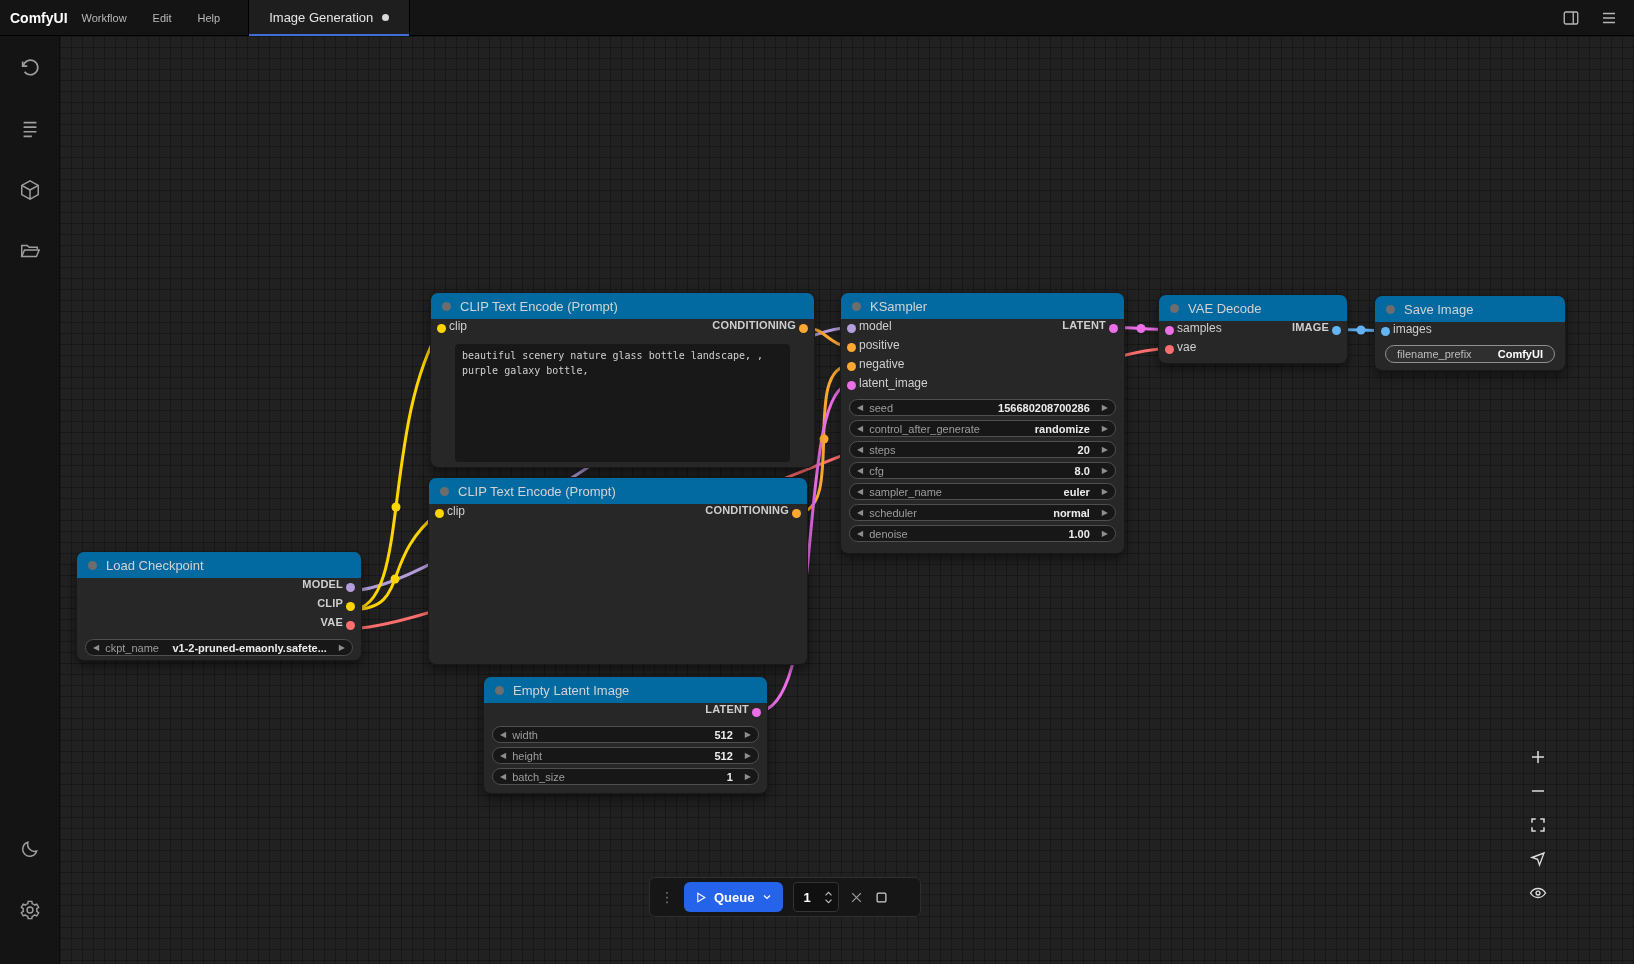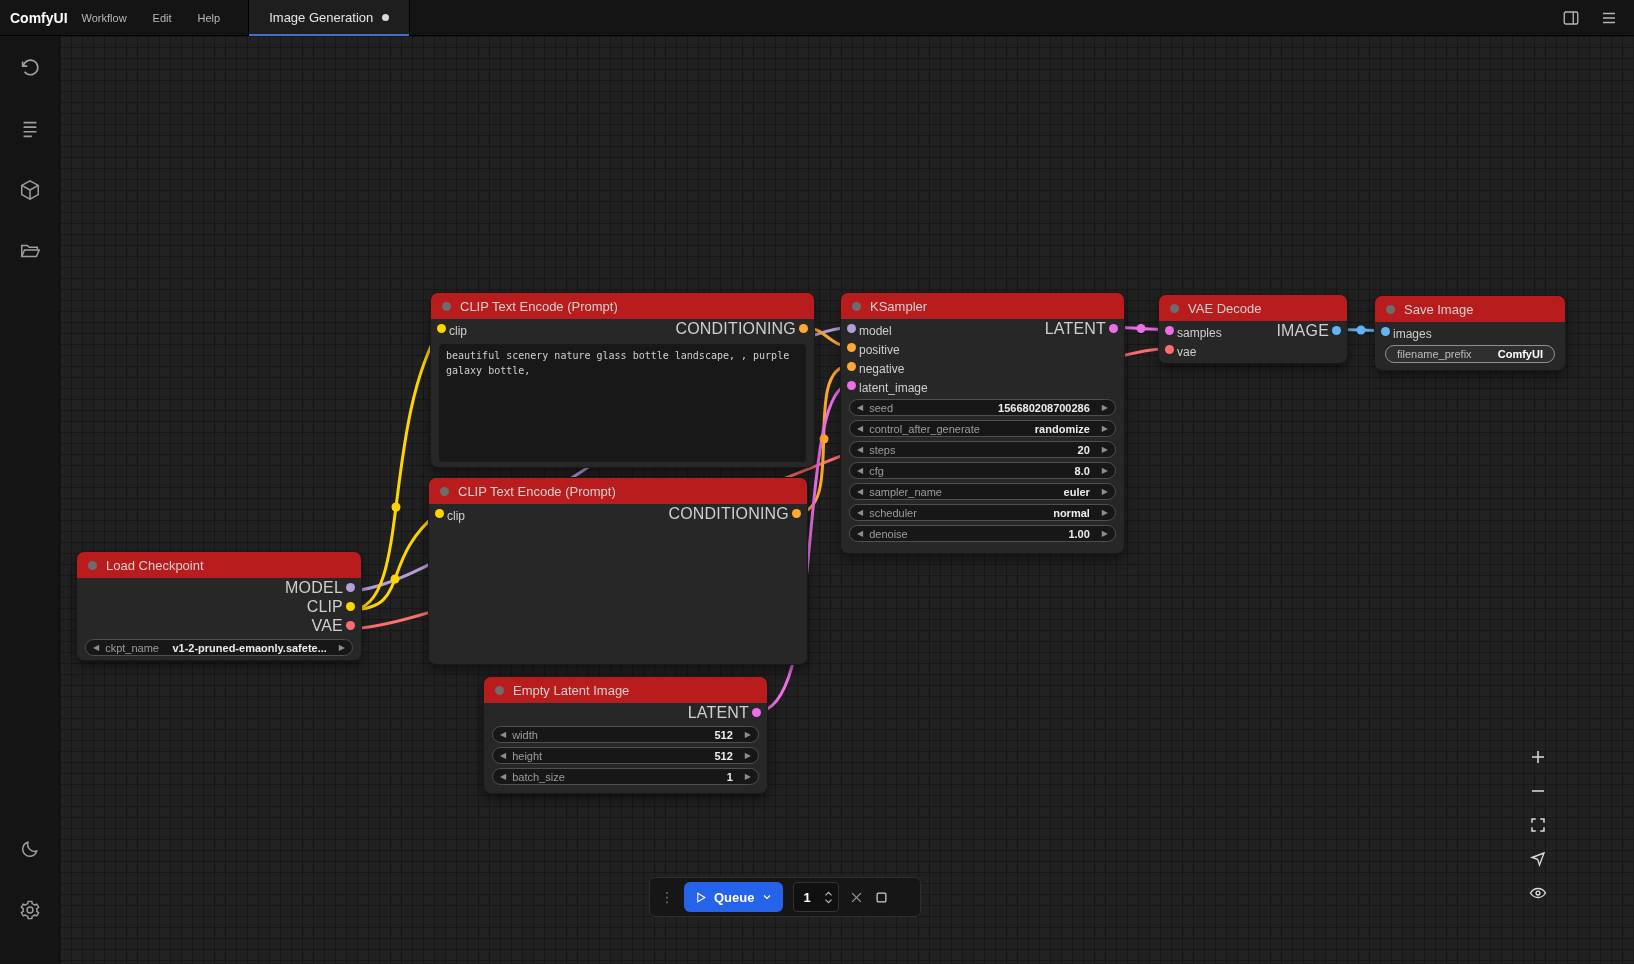--- a/index.html
+++ b/index.html
@@ -38,40 +38,40 @@
            background-color:#212121;
            background-image:linear-gradient(rgba(0,0,0,.28) 1px, transparent 1px),
                             linear-gradient(90deg, rgba(0,0,0,.28) 1px, transparent 1px);
            background-size:11px 11px; }
   .links{ position:absolute; left:0; top:0; width:1634px; height:964px; z-index:2; pointer-events:none; }
   .lk{ fill:none; stroke-width:3; stroke-linecap:round; }
 
   
   .node{ position:absolute; z-index:3; background:#272727; border:1px solid #191919;
          border-radius:8px; box-shadow:0 5px 12px rgba(0,0,0,.5); color:#cfcfcf; }
-  .node-header{ height:26px; background:#b91c1c; border-radius:7px 7px 0 0; display:flex;
+  .node-header{ height:26px; background:#0369a1; border-radius:7px 7px 0 0; display:flex;
                 align-items:center; gap:9px; padding:0 11px; }
   .collapse-dot{ width:9px; height:9px; border-radius:50%; background:#6d6d6d; flex:0 0 auto; }
   .node-title{ font-size:13px; color:#d2d2d2; white-space:nowrap; }
-  .slot-row{ display:flex; justify-content:space-between; align-items:flex-end; height:19px;
+  .slot-row{ display:flex; justify-content:space-between; align-items:flex-start; height:19px;
              padding:0 18px; position:relative; }
   .slot-row.only-out{ justify-content:flex-end; }
   .port{ position:absolute; top:5px; width:9px; height:9px; border-radius:50%; }
   .port.in{ left:6px; } .port.out{ right:6px; }
   .p-model{background:var(--model);} .p-clip{background:var(--clip);} .p-vae{background:var(--vae);}
   .p-cond{background:var(--cond);} .p-latent{background:var(--latent);} .p-image{background:var(--image);}
   .slot-label{ font-size:12px; color:#cfcfcf; }
-  .slot-out{ font-size:16px; font-weight:normal; color:#cfcfcf; letter-spacing:.2px; }
+  .slot-out{ font-size:11px; font-weight:bold; color:#cfcfcf; letter-spacing:.2px; }
   .widget{ height:17px; background:#171717; border:1px solid #4f4f4f; border-radius:9px;
            display:flex; align-items:center; margin:4px 8px 0 8px; padding:0 7px; font-size:11px; }
   .widget .arrow{ color:#8e8e8e; font-size:8px; line-height:1; }
   .widget .wlabel{ color:#9d9d9d; margin:0 6px; white-space:nowrap; }
   .widget .wvalue{ flex:1; text-align:right; color:#ececec; font-weight:bold; margin-right:12px;
                    white-space:nowrap; overflow:hidden; text-overflow:ellipsis; }
-  .prompt{ margin:6px 8px; background:#181818; border-radius:4px; padding:5px 7px;
+  .prompt{ margin:6px 24px; background:#181818; border-radius:4px; padding:5px 7px;
            font-family:"DejaVu Sans Mono", monospace; font-size:10px; color:#d0d0d0;
            line-height:1.45; overflow:hidden; }
   .text-widget{ height:18px; border:1px solid #8f8f8f; border-radius:9px; background:#2f2f2f;
                 display:flex; align-items:center; justify-content:space-between;
                 margin:4px 10px 0 10px; padding:0 11px; font-size:11px; }
   .text-widget .twlabel{ color:#bdbdbd;text-align:right; }
   .text-widget .twvalue{ color:#fff; font-weight:bold; }
 
   
   .queue-bar{ position:absolute; left:649px; top:877px; width:272px; height:40px; z-index:6;

